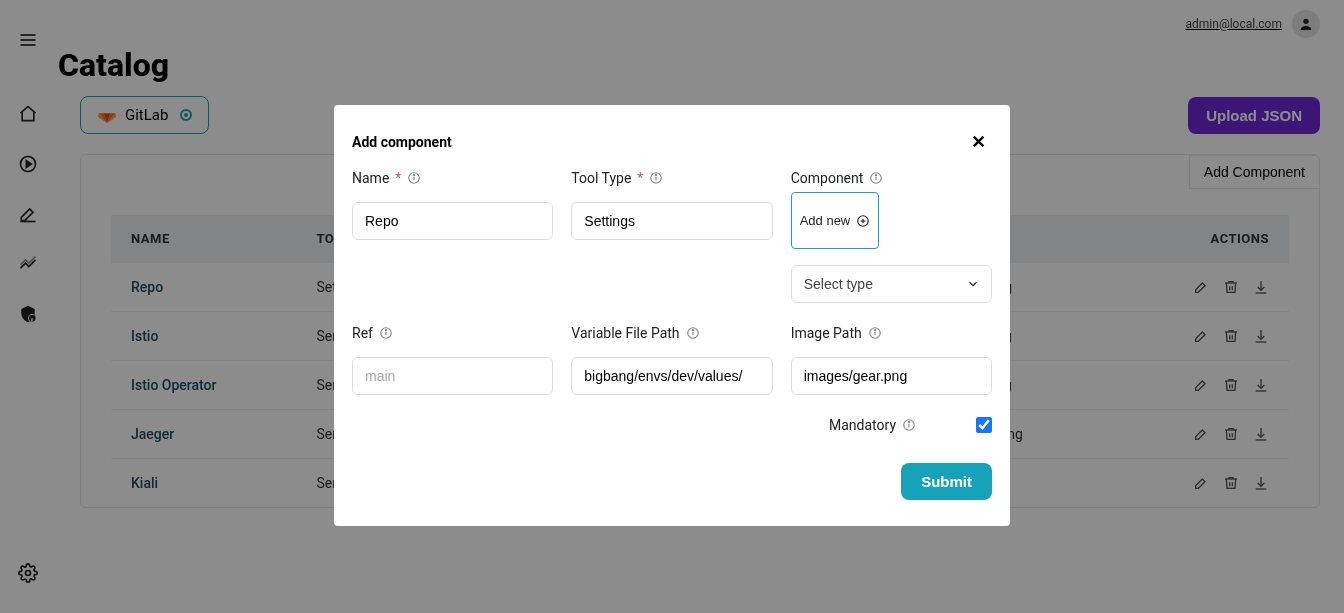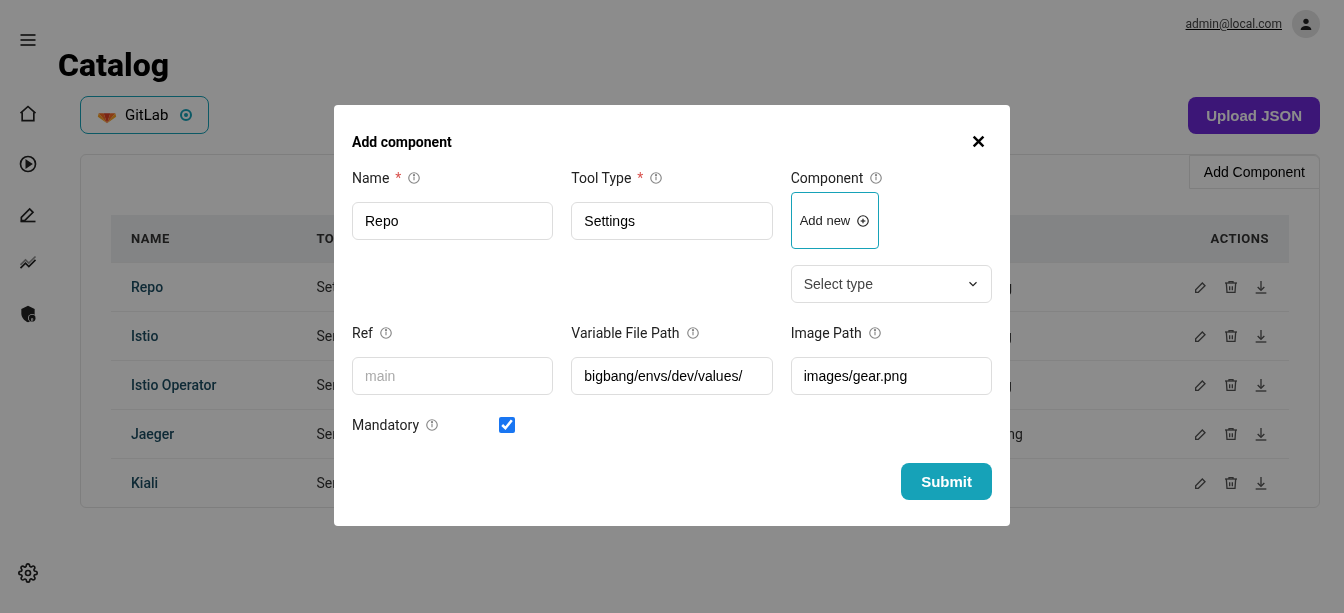--- a/index.html
+++ b/index.html
@@ -230,20 +230,21 @@
       border-radius: 4px;
       cursor: pointer;
       background: #fff;
       width: fit-content;
     }
     .mandatory-row {
       display: flex;
       align-items: center;
       gap: 60px;
       margin-top: 6px;
+      justify-content: flex-end;
     }
     .checkbox {
       width: 16px; height: 16px;
       accent-color: #1976f2;
     }
     .modal-footer {
       display: flex;
       justify-content: flex-end;
       margin-top: 30px;
     }

